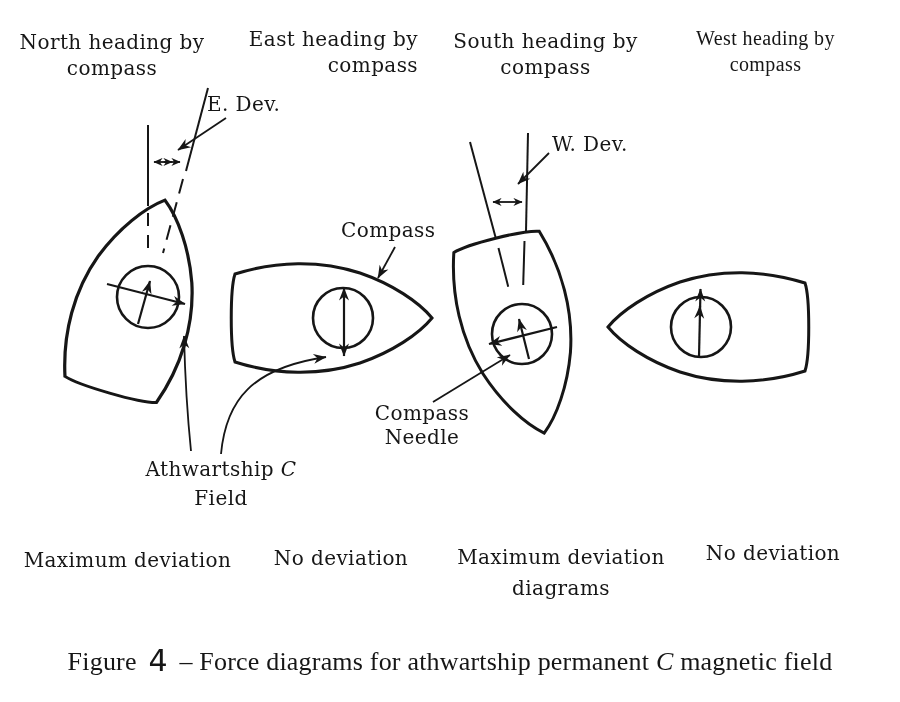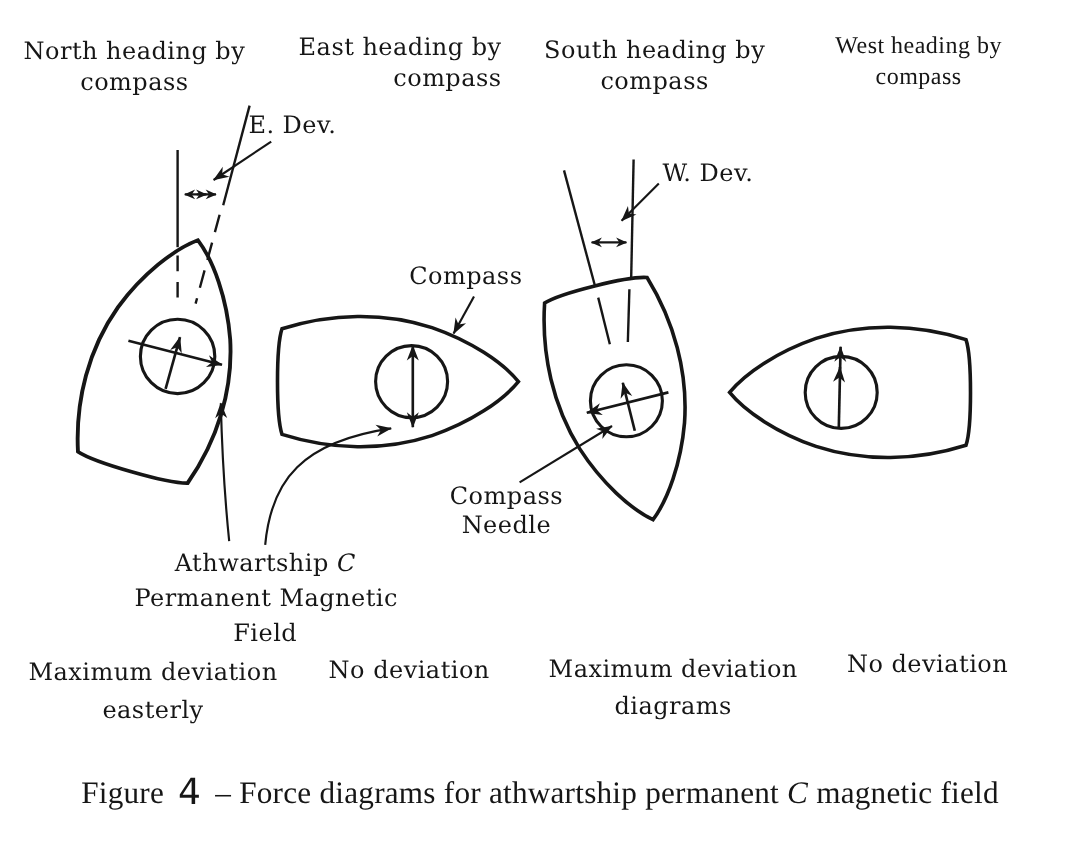--- a/index.html
+++ b/index.html
@@ -112,27 +112,25 @@
   <div class="lbl" style="left:372px;top:401px;width:100px;line-height:24px;">
     <div>Compass</div>
     <div>Needle</div>
   </div>
 
   <div class="lbl" style="left:112px;top:455px;width:218px;line-height:29px;">
     <div>
       <span>Athwartship</span>
       <span class="ital">C</span>
     </div>
-    <div>Permanent Magnetic</div>
     <div>Field</div>
   </div>
 
   <div class="lbl" style="left:15px;top:545px;width:225px;line-height:31px;">
     <div>Maximum deviation</div>
-    <div>easterly</div>
   </div>
   <div class="lbl" style="left:266px;top:545px;width:150px;">No deviation</div>
   <div class="lbl" style="left:448px;top:542px;width:226px;line-height:31px;">
     <div>Maximum deviation</div>
     <div>diagrams</div>
   </div>
   <div class="lbl" style="left:700px;top:540px;width:146px;">No deviation</div>
 
   <div class="caption">
     <span>Figure</span>

